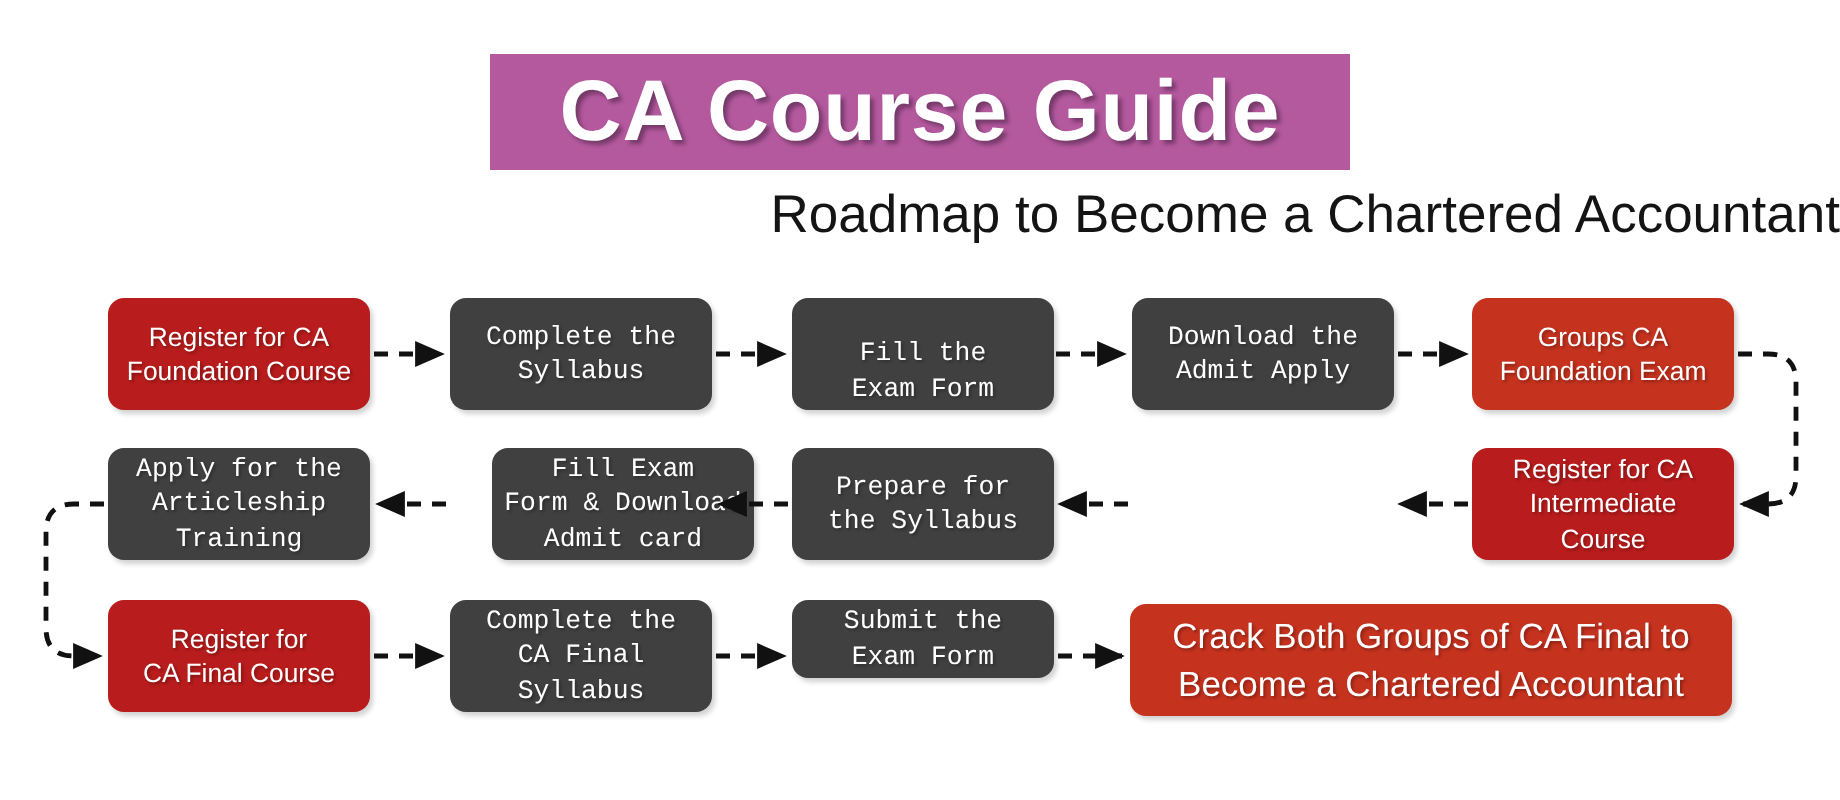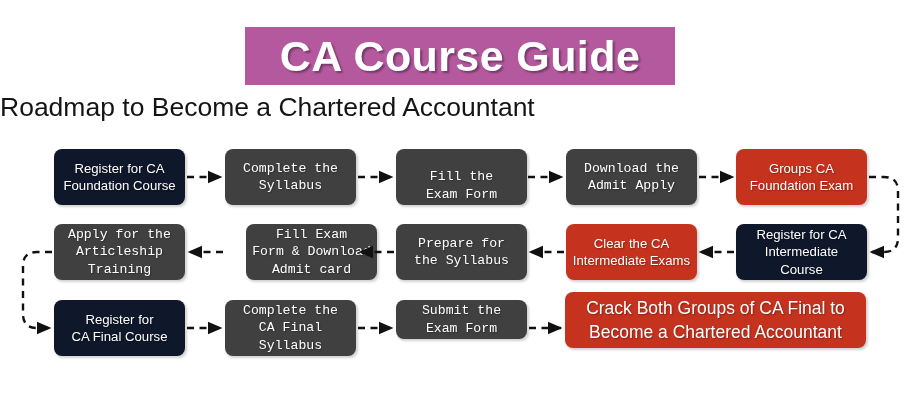--- a/index.html
+++ b/index.html
@@ -42,21 +42,21 @@
     letter-spacing: 0.4px;
     line-height: 1;
     text-shadow: 2px 2px 2px rgba(40,20,40,0.45);
     white-space: nowrap;
   }
   .subtitle {
     position: absolute;
     left: 0;
     top: 92px;
     width: 920px;
-    text-align: left;
+    text-align: right;
     color: #141414;
     font-size: 26.5px;
     font-weight: normal;
     line-height: 1.15;
     white-space: nowrap;
   }
 
   
   .node {
     position: absolute;
@@ -66,21 +66,21 @@
     align-items: center;
     justify-content: center;
     text-align: center;
     color: #ffffff;
     font-size: 13.2px;
     line-height: 1.32;
     padding: 2px 6px;
     text-shadow: 1px 1px 1.5px rgba(0,0,0,0.30);
     box-shadow: 1.5px 2px 2.5px rgba(0,0,0,0.18);
   }
-  .node.teal  { background: #0f172a; }
+  .node.teal  { background: #b91c1c; }
   .node.navy  { background: #404040; font-family: Liberation Mono, monospace; }
   .node.red   { background: #c5321e; }
 
   .node.goal {
     font-size: 17.5px;
     line-height: 1.38;
   }
   .node .label { display: block; white-space: pre-line; }
 
   
@@ -129,42 +129,38 @@
   </div>
   <div class="node navy" style="left:225px; top:224px; width:131px; height:56px;margin-left:21px;">
     <span class="label">Fill Exam
 Form &amp; Download
 Admit card</span>
   </div>
   <div class="node navy" style="left:396px; top:224px; width:131px; height:56px;">
     <span class="label">Prepare for
 the Syllabus</span>
   </div>
-  <div class="node red" style="left:566px; top:224px; width:131px; height:56px;">
-    <span class="label">Clear the CA
-Intermediate Exams</span>
-  </div>
   <div class="node teal" style="left:736px; top:224px; width:131px; height:56px;">
     <span class="label">Register for CA
 Intermediate Course</span>
   </div>
 
   <div class="node teal" style="left:54px;  top:300px; width:131px; height:56px;">
     <span class="label">Register for
 CA Final Course</span>
   </div>
   <div class="node navy" style="left:225px; top:300px; width:131px; height:56px;">
     <span class="label">Complete the
 CA Final Syllabus</span>
   </div>
   <div class="node navy" style="left:396px; top:300px; width:131px; height:39px;">
     <span class="label">Submit the
 Exam Form</span>
   </div>
-  <div class="node red goal" style="left:565px; top:292px; width:301px; height:56px;">
+  <div class="node red goal" style="left:565px; top:302px; width:301px; height:56px;">
     <span class="label">Crack Both Groups of CA Final to
 Become a Chartered Accountant</span>
   </div>
 
   <svg id="arrows" viewBox="0 0 920 400">
     <defs>
       <marker id="ah" markerWidth="7" markerHeight="7" refX="5.6" refY="3" orient="auto" markerUnits="strokeWidth">
         <path d="M0,0.3 L6.2,3 L0,5.7 Z" fill="#111111"></path>
       </marker>
     </defs>

